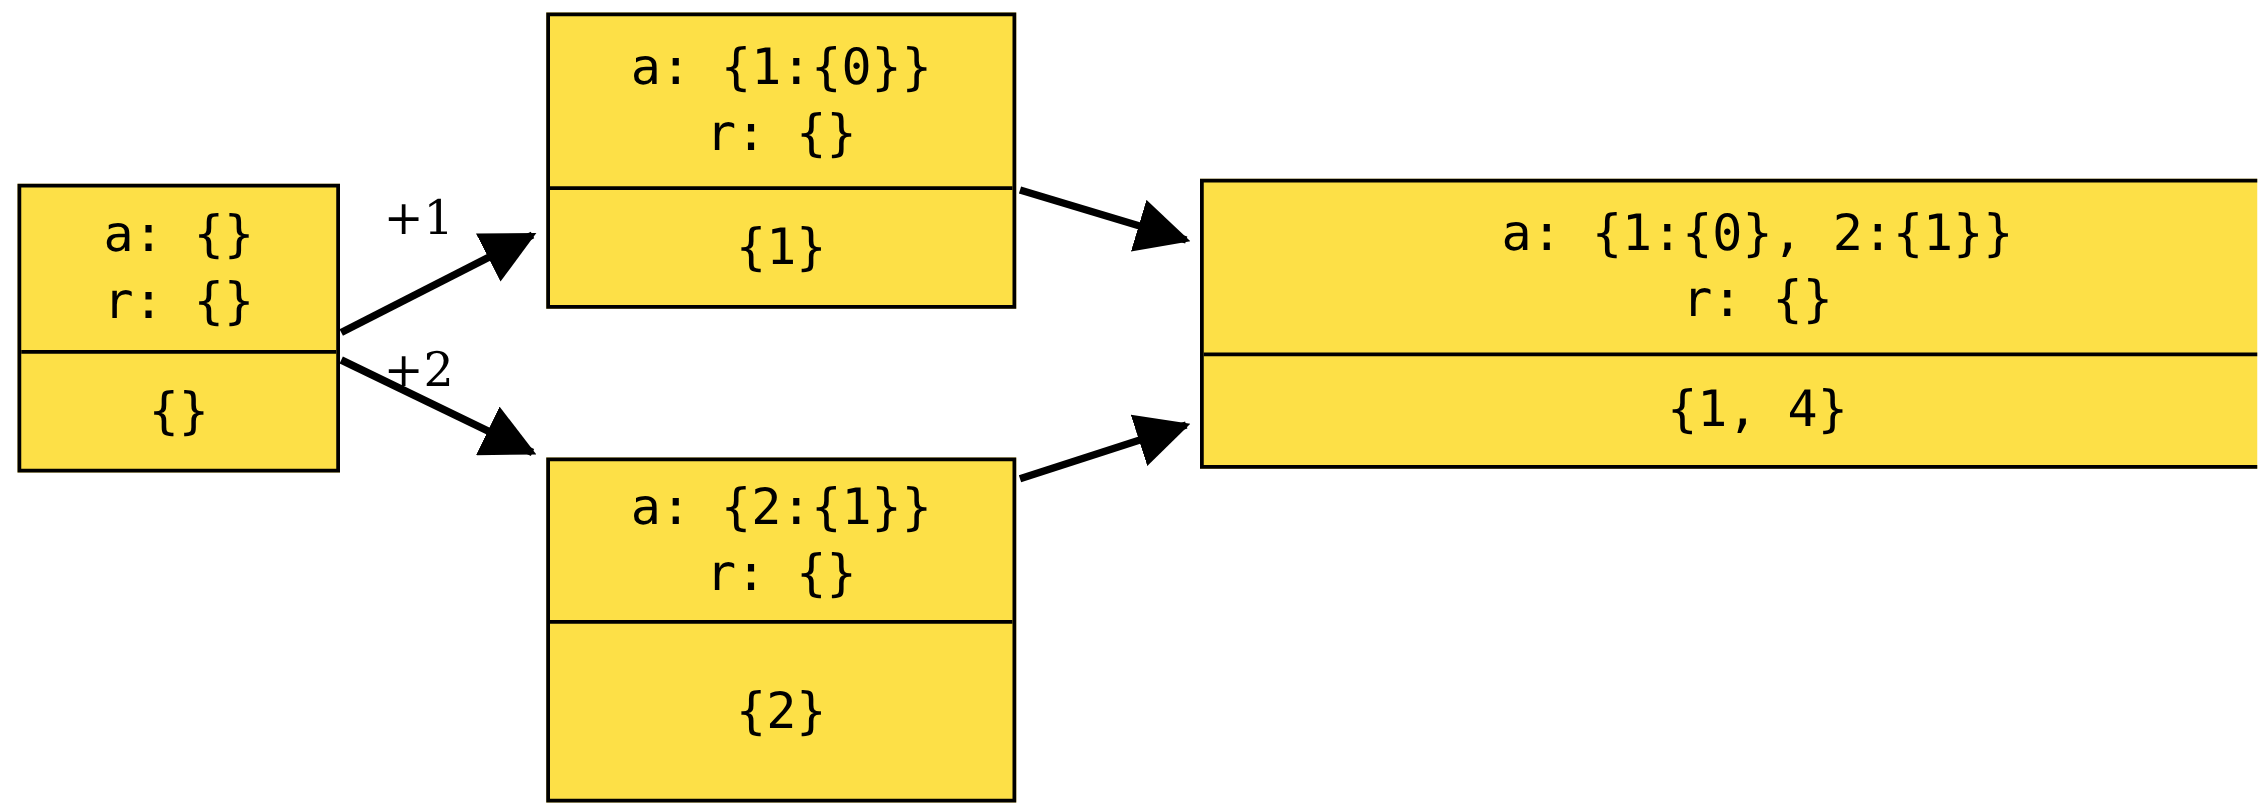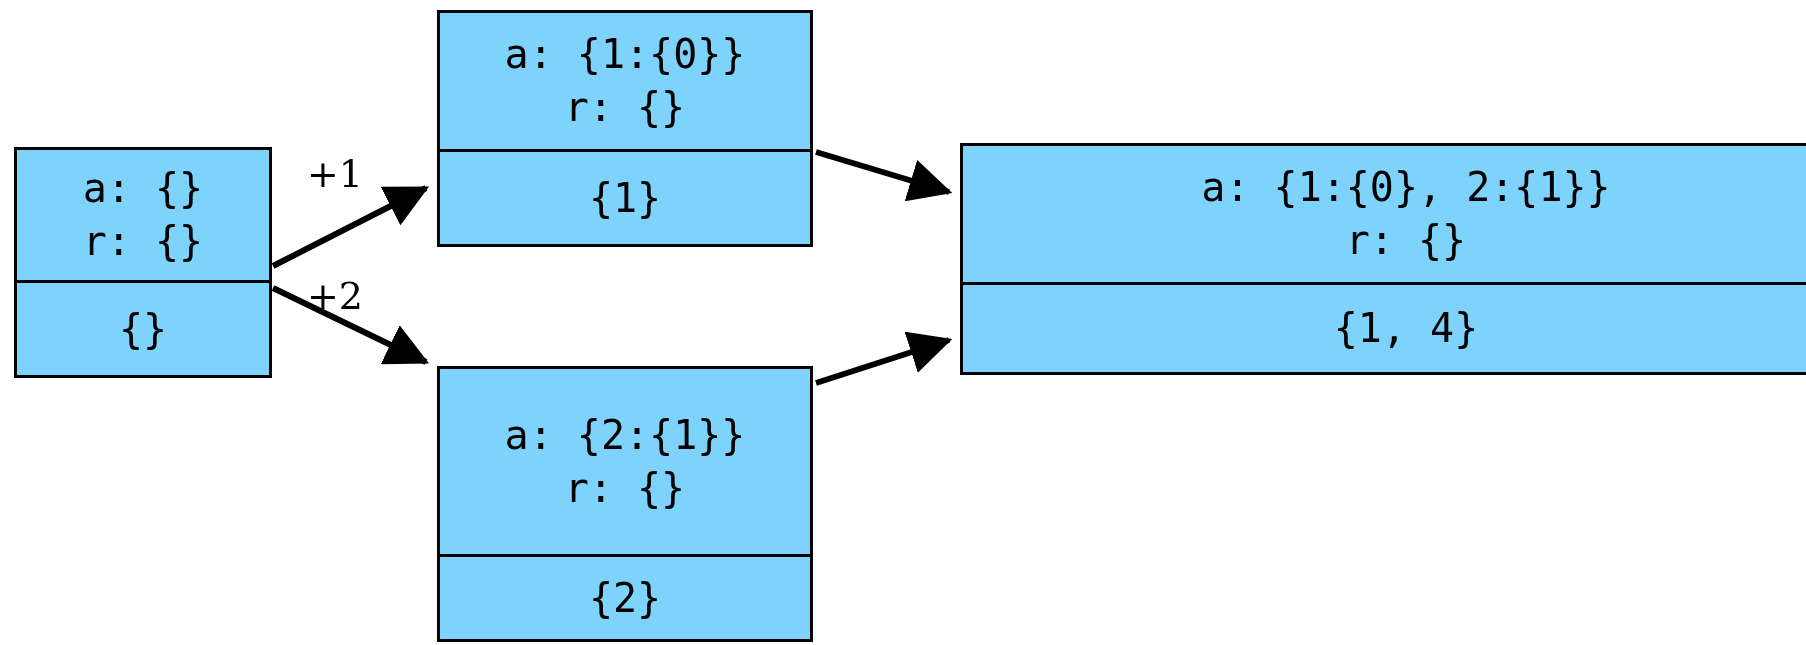--- a/index.html
+++ b/index.html
@@ -20,21 +20,21 @@
     left: 0;
     top: 0;
     width: 1806px;
     height: 645px;
     pointer-events: none;
   }
   .node {
     position: absolute;
     box-sizing: border-box;
     border: 3px solid #000000;
-    background: #7dd3fc;
+    background: #fde047;
     display: flex;
     flex-direction: column;
   }
   .node-head {
     box-sizing: border-box;
     display: flex;
     flex-direction: column;
     align-items: center;
     justify-content: center;
     border-bottom: 3px solid #000000;
@@ -64,21 +64,21 @@
   }
 
   
   #node-root      { left: 14px;  top: 147px; width: 258px; height: 231px; }
   #node-root .node-head { height: 133px; }
 
   #node-plus1     { left: 437px; top: 10px;  width: 376px; height: 237px; }
   #node-plus1 .node-head { height: 139px; }
 
   #node-plus2     { left: 437px; top: 366px; width: 376px; height: 276px; }
-  #node-plus2 .node-head { height: 188px; }
+  #node-plus2 .node-head { height: 130px; }
 
   #node-merged    { left: 960px; top: 143px; width: 892px; height: 232px; }
   #node-merged .node-head { height: 139px; }
 </style>
 </head>
 <body>
 
 <div id="canvas">
 
   <svg class="edge-layer" viewBox="0 0 1806 645" width="1806" height="645">

